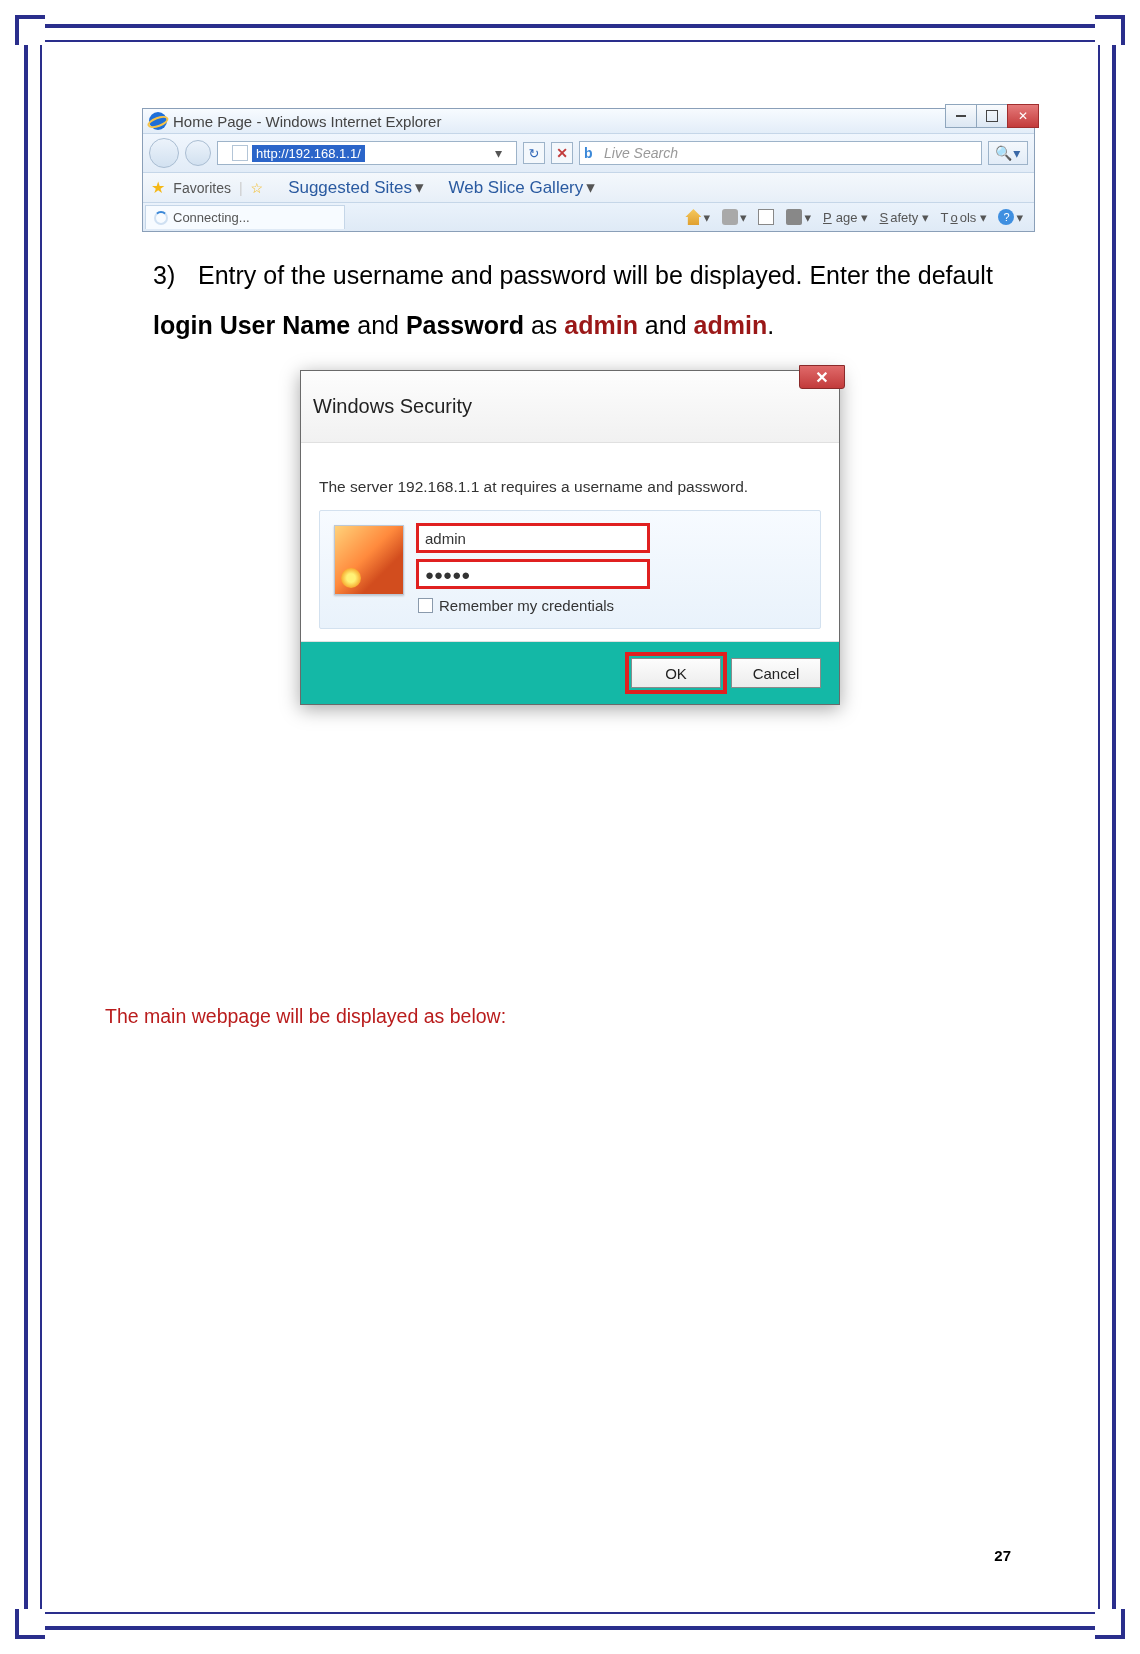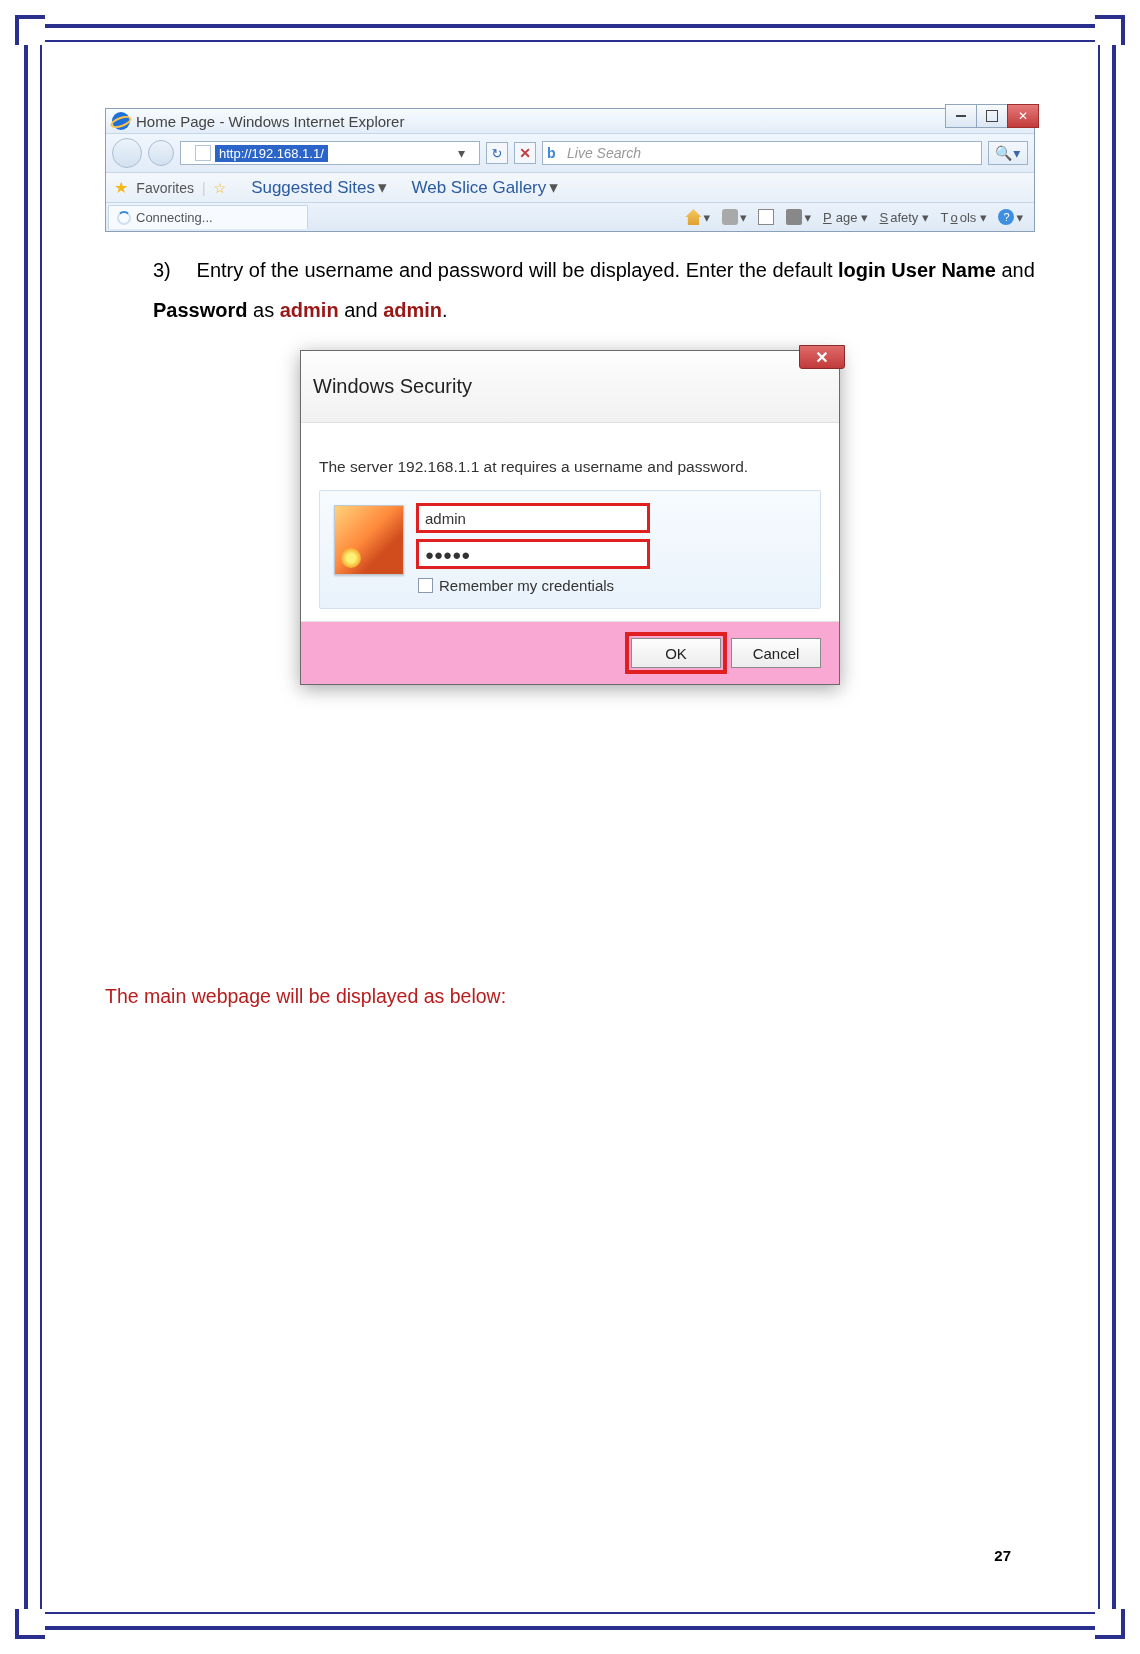--- a/index.html
+++ b/index.html
@@ -40,20 +40,21 @@
     bottom: 90px;
   }
 
   
   .ie-browser {
     border: 1px solid #8a9fb8;
     background: linear-gradient(#eaf2fb, #dfeaf6);
     font-size: 14px;
     color: #333;
     position: relative;
+    margin-left: 37px;
   }
   .ie-titlebar {
     display: flex;
     align-items: center;
     padding: 3px 6px;
     background: linear-gradient(#f7fbff,#e3edf8);
     border-bottom: 1px solid #c5d6e8;
   }
   .ie-icon {
     width: 18px; height: 18px; background: #1e6fd9; border-radius: 50%;
@@ -125,21 +126,21 @@
   .tool .ico{width:16px;height:16px;display:inline-block;}
   .ico-home{background:linear-gradient(#f5c95e,#e0a030);clip-path:polygon(50% 0,100% 50%,85% 50%,85% 100%,15% 100%,15% 50%,0 50%);}
   .ico-feed{background:#a9a9a9;border-radius:3px;}
   .ico-mail{background:#fff;border:1px solid #888;}
   .ico-print{background:#888;border-radius:2px;}
   .ico-help{width:16px;height:16px;border-radius:50%;background:#3f8fe0;color:#fff;font-size:11px;text-align:center;line-height:16px;}
 
   
   .step-text {
     margin: 18px 0 20px 48px;
-    font-size: 20px; line-height: 2;
+    font-size: 25px; line-height: 2;
     color: #000;
   }
   .step-num { display:inline-block; width: 38px; }
   .step-body { display:inline; }
   .red { color: #9a1717; font-weight: bold; }
   .bold { font-weight: bold; }
 
   
   .sec-dialog {
     width: 540px;
@@ -187,21 +188,21 @@
     font-size: 15px; display:flex; align-items:center;
     outline: 3px solid #e02020; outline-offset: -1px;
     margin-bottom: 10px;
   }
   .cred-check { display:flex;align-items:center;gap:6px;font-size:15px;color:#333;margin-top:4px;}
   .chk { width:15px;height:15px;border:1px solid #8a9aac;background:#fff;}
   .sec-footer {
     border-top: 1px solid #e0e0e0;
     padding: 16px 18px;
     display:flex; justify-content:flex-end; gap:10px;
-    background:#f9a8d4;
+    background:#14b8a6;
   }
   .dlg-btn {
     width: 90px; height: 30px;
     border: 1px solid #8a8a8a;
     background: linear-gradient(#fdfdfd,#ececec);
     font-size: 15px; color:#222;
     display:flex;align-items:center;justify-content:center;
   }
   .dlg-btn.ok { outline: 4px solid #e02020; outline-offset: 2px; }
 

